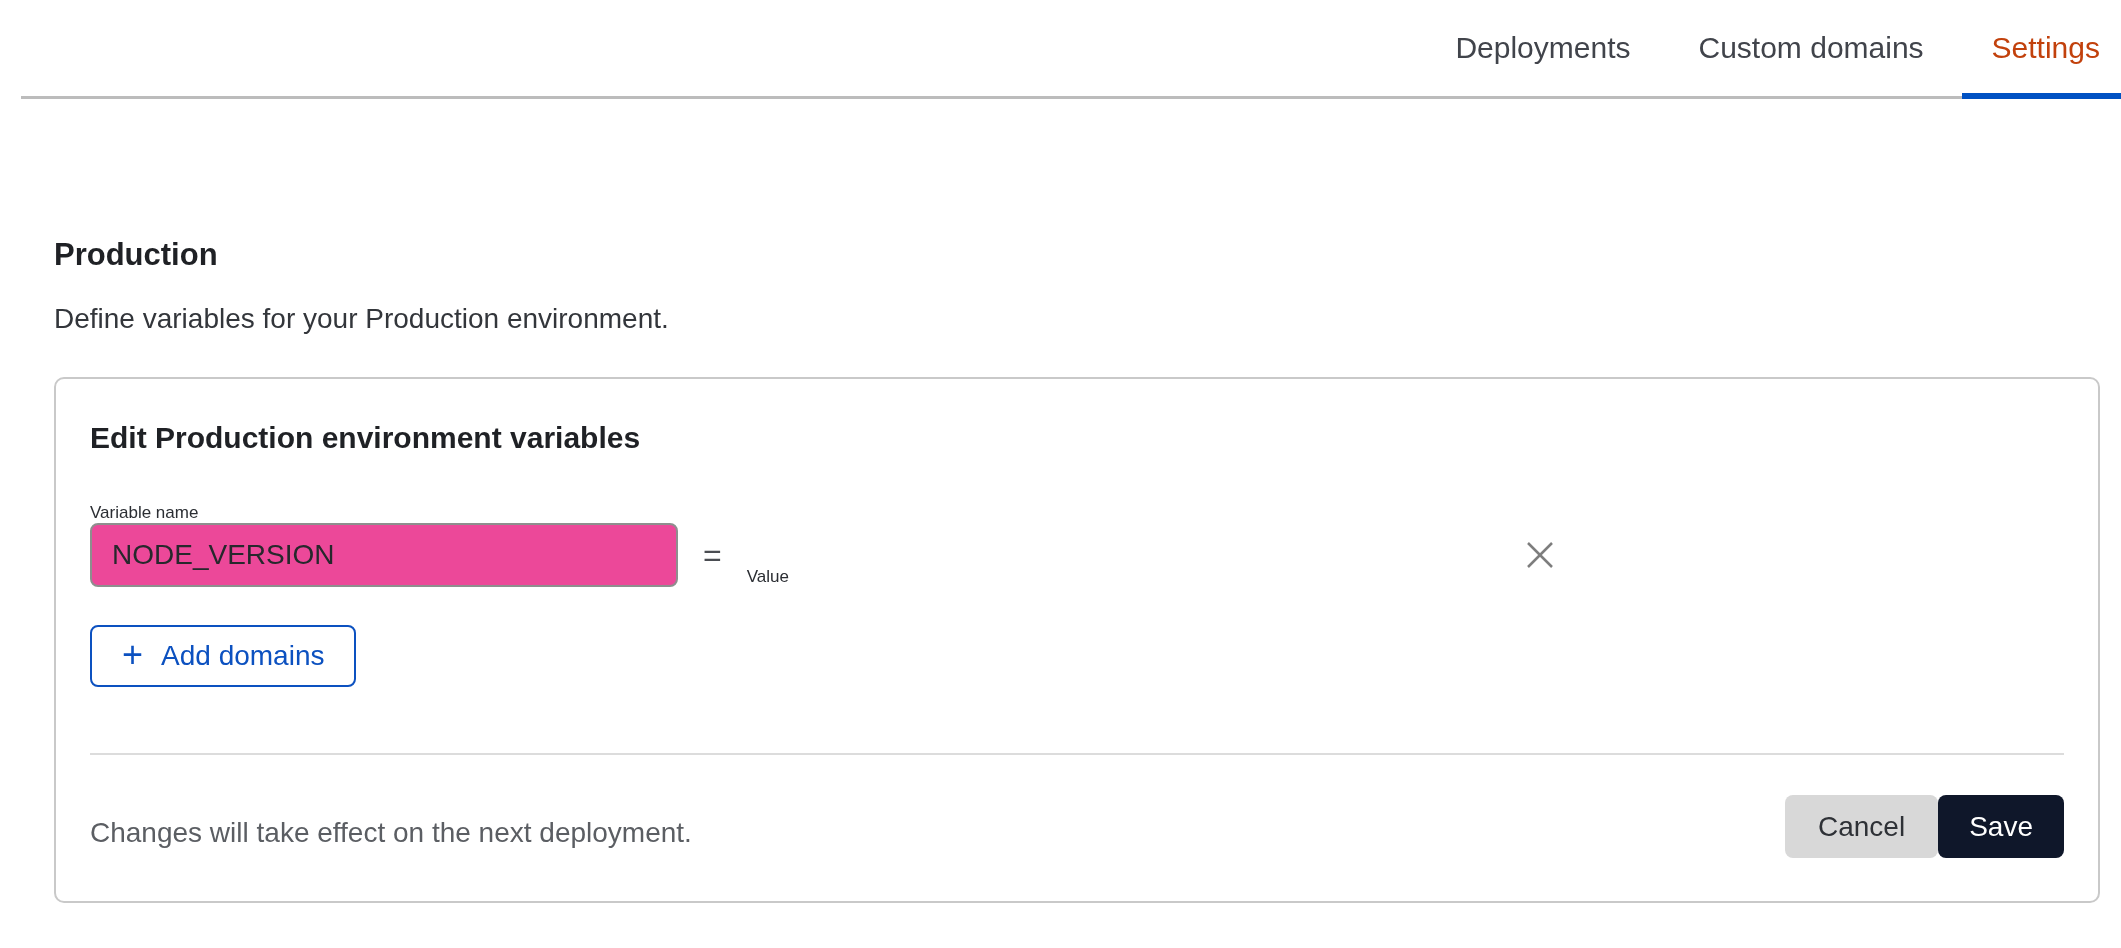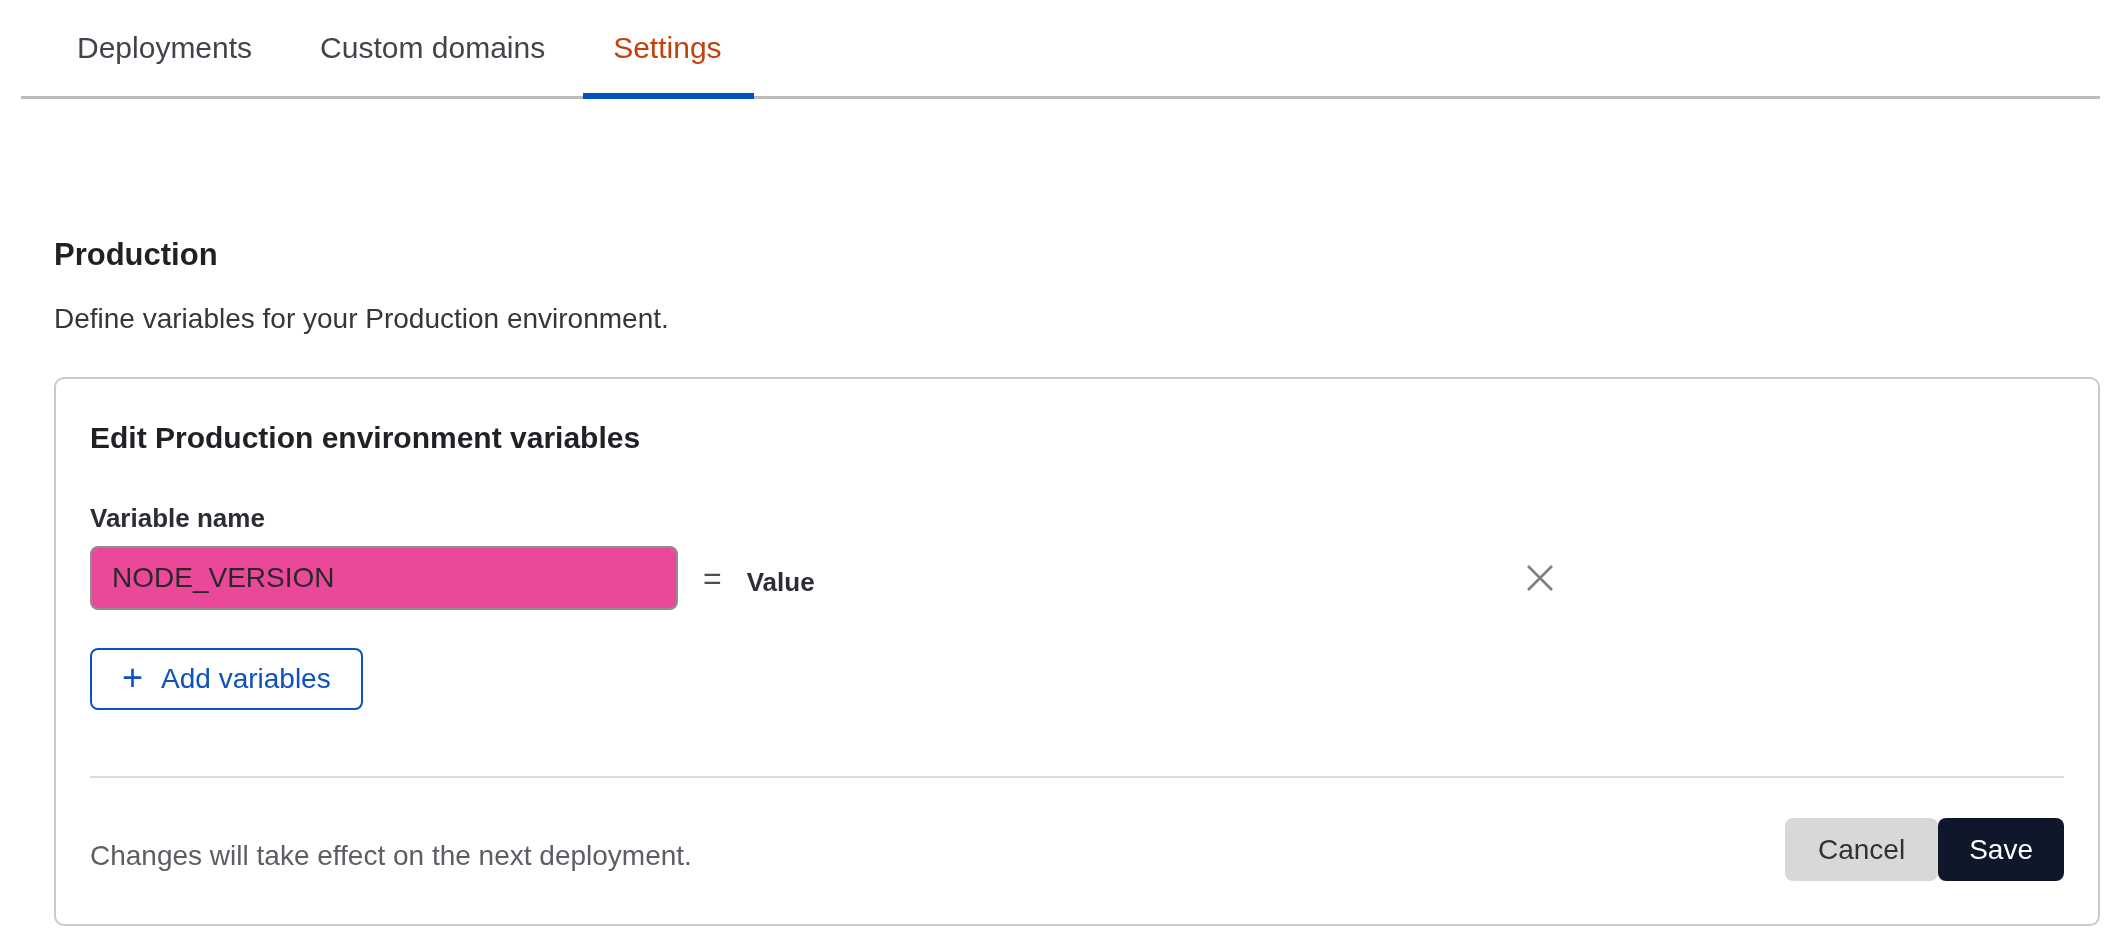--- a/index.html
+++ b/index.html
@@ -10,20 +10,21 @@
     font-family: "Liberation Sans", "DejaVu Sans", sans-serif;
     color: #26282c;
     -webkit-font-smoothing: antialiased;
   }
 
   
   .tabbar {
     display: flex; align-items: center; gap: 68px;
     height: 99px; padding-left: 56px; margin: 0 21px;
     border-bottom: 3px solid #bcbcbc;
+    justify-content: flex-end;
   }
   .tab {
     position: relative; height: 100%;
     display: flex; align-items: center;
     font-size: 30px; color: #41444b; cursor: pointer;
     white-space: nowrap;
   }
   .tab.active { font-weight: 400; color: #c2410c; }
   .tab.active::after {
     content: ""; position: absolute; left: -30px; right: -32px;
@@ -49,21 +50,21 @@
   .section-desc  { margin: 0 0 42px; font-size: 28px; color: #33363b; }
 
   
   .card {
     border: 2px solid #c9c9c9; border-radius: 10px;
     padding: 42px 34px 43px;
   }
   .card-title { margin: 0 0 48px; font-size: 30px; font-weight: 700; color: #1f2125; }
 
   .form-row { display: flex; align-items: flex-end; }
-  .field-label { font-size: 26px; font-weight: 700; color: #2b2e33; margin-bottom: 12px; }
+  .field-label { font-size: 17px; font-weight: 400; color: #2b2e33; }
   .text-input {
     display: block; width: 100%; height: 64px;
     border: 2px solid #8e8e8e; border-radius: 8px;
     padding: 0 20px; font-size: 28px; color: #26282c;
     font-family: inherit; background: #ec4899; outline: none;
   }
   .field-name  { width: 588px; }
   .field-value { width: 730px; }
   .equals {
     height: 64px; display: flex; align-items: center;
@@ -136,21 +137,21 @@
             <svg width="38" height="38" viewBox="0 0 38 38">
               <line x1="7" y1="7" x2="31" y2="31" stroke="#7d7d7d" stroke-width="2.5"></line>
               <line x1="31" y1="7" x2="7" y2="31" stroke="#7d7d7d" stroke-width="2.5"></line>
             </svg>
           </span>
         </button>
       </div>
 
       <button class="add-btn">
         <span class="plus">+</span>
-        <span>Add variables</span>
+        <span>Add domains</span>
       </button>
 
       <hr class="divider">
 
       <div class="card-footer">
         <div class="footer-note">Changes will take effect on the next deployment.</div>
         <div class="footer-actions">
           <button class="btn btn-cancel">Cancel</button>
           <button class="btn btn-save">Save</button>
         </div>

